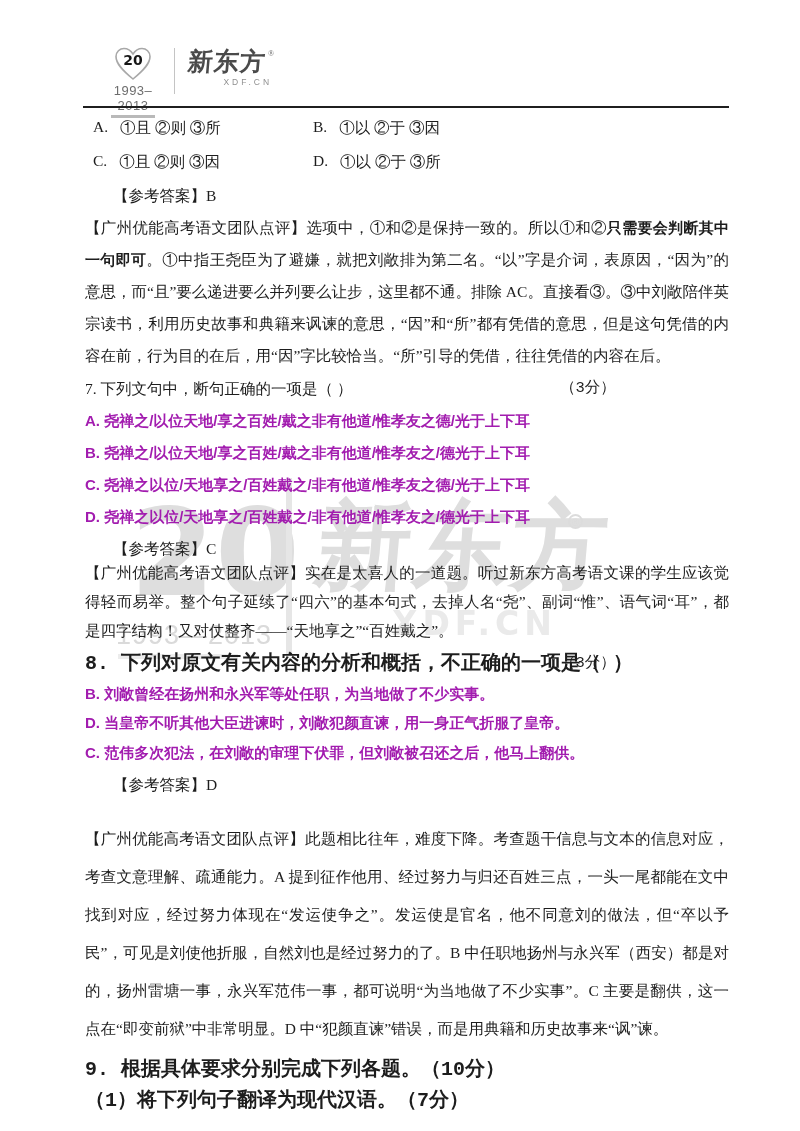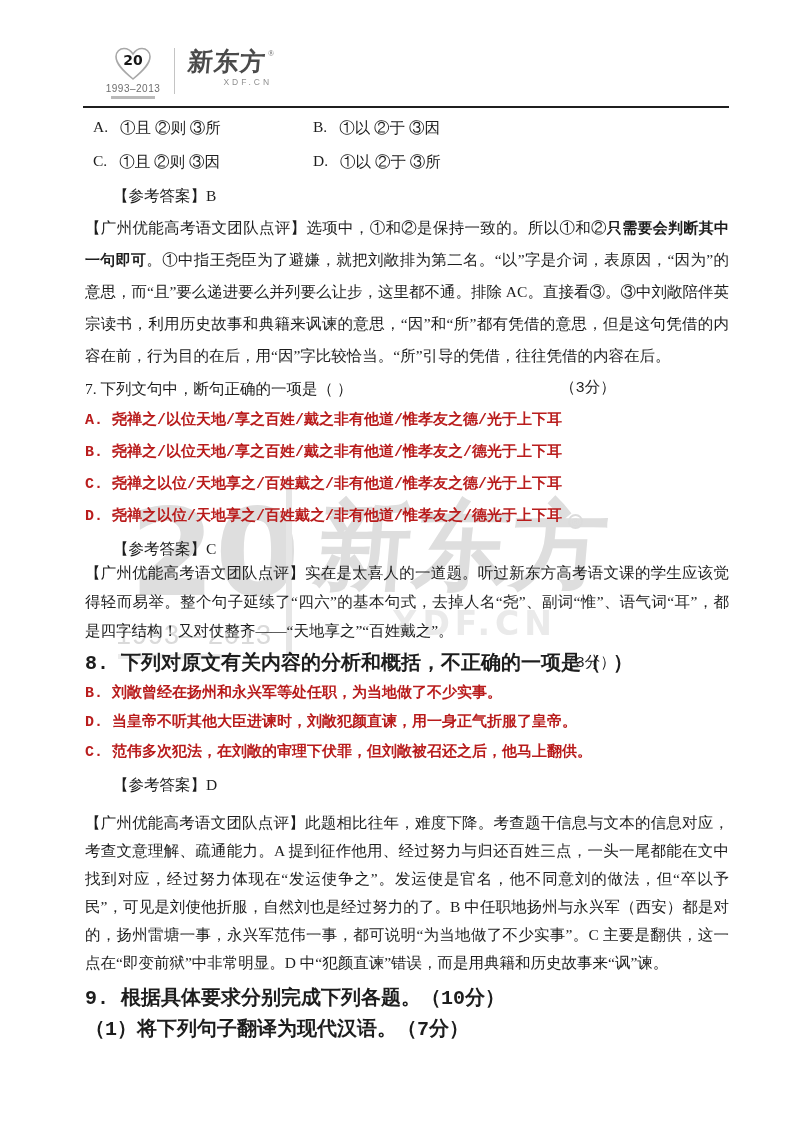--- a/index.html
+++ b/index.html
@@ -15,21 +15,21 @@
 
   
   .header {
     position: absolute; top: 46px; left: 105px;
     display: flex; align-items: flex-start;
   }
   .badge { width: 56px; text-align: center; }
   .badge svg { display: block; margin: 0 auto; }
   .badge-years {
     font-family: "Liberation Sans", sans-serif;
-    font-size: 10px; color: #6d6d6d; letter-spacing: 0.5px; margin-top: 1px;
+    font-size: 13px; color: #6d6d6d; letter-spacing: 0.5px; margin-top: 1px;
   }
   .badge-tagline-bar { width: 44px; height: 3px; background: #b9b9b9; margin: 2px auto 0; }
   .hdr-divider { width: 1px; height: 46px; background: #c4c4c4; margin: 2px 13px 0 13px; }
   .brand-block { padding-top: 4px; }
   .brand-row { display: flex; align-items: flex-start; }
   .brand-name {
     font-family: "DejaVu Sans", "Liberation Sans", sans-serif;
     font-weight: 900; font-size: 25px; line-height: 24px;
     color: #4a4a4a; transform: skewX(-5deg); letter-spacing: 1px;
   }
@@ -95,29 +95,29 @@
   .opt-grid.second { margin-top: 13px; }
   .answer-line { margin-top: 13px; padding-left: 2px; margin-left: 28px; }
   .para {
     margin-top: 7px;
     line-height: 32px;
     text-align: justify;
     text-justify: inter-ideograph;
     padding-left: 2px;
   }
   .para2 { line-height: 29px; margin-top: 0; }
-  .para3 { line-height: 28px; margin-top: 15px; }
+  .para3 { line-height: 38px; margin-top: 26px; }
   .bold-mid { font-family: "DejaVu Sans", "Liberation Sans", sans-serif; font-weight: bold; font-size: 15px; }
   .stem { margin-top: 7px; position: relative; padding-left: 2px; }
   .stem .points { position: absolute; left: 477px; top: 0; font-weight: normal; font-family: Liberation Mono, monospace; }
   .stem-bold { font-family: Liberation Mono, monospace; font-weight: bold; font-size: 20px; }
   .opt-line {
     margin-top: 13px; line-height: 19px; padding-left: 2px;
-    font-family: Liberation Mono, monospace;
-    font-weight: bold; font-size: 15px; color: #b91c1c;
+    font-family: Liberation Sans, sans-serif;
+    font-weight: bold; font-size: 15px; color: #a21caf;
   }
   .opt-line.q8 { margin-top: 10.5px; }
   .q8stem { margin-top: 9px; }
   .q9stem { margin-top: 12px; }
   .sub1 { margin-top: 12px; }
 </style>
 </head>
 <body>
 
 <div class="watermark">

